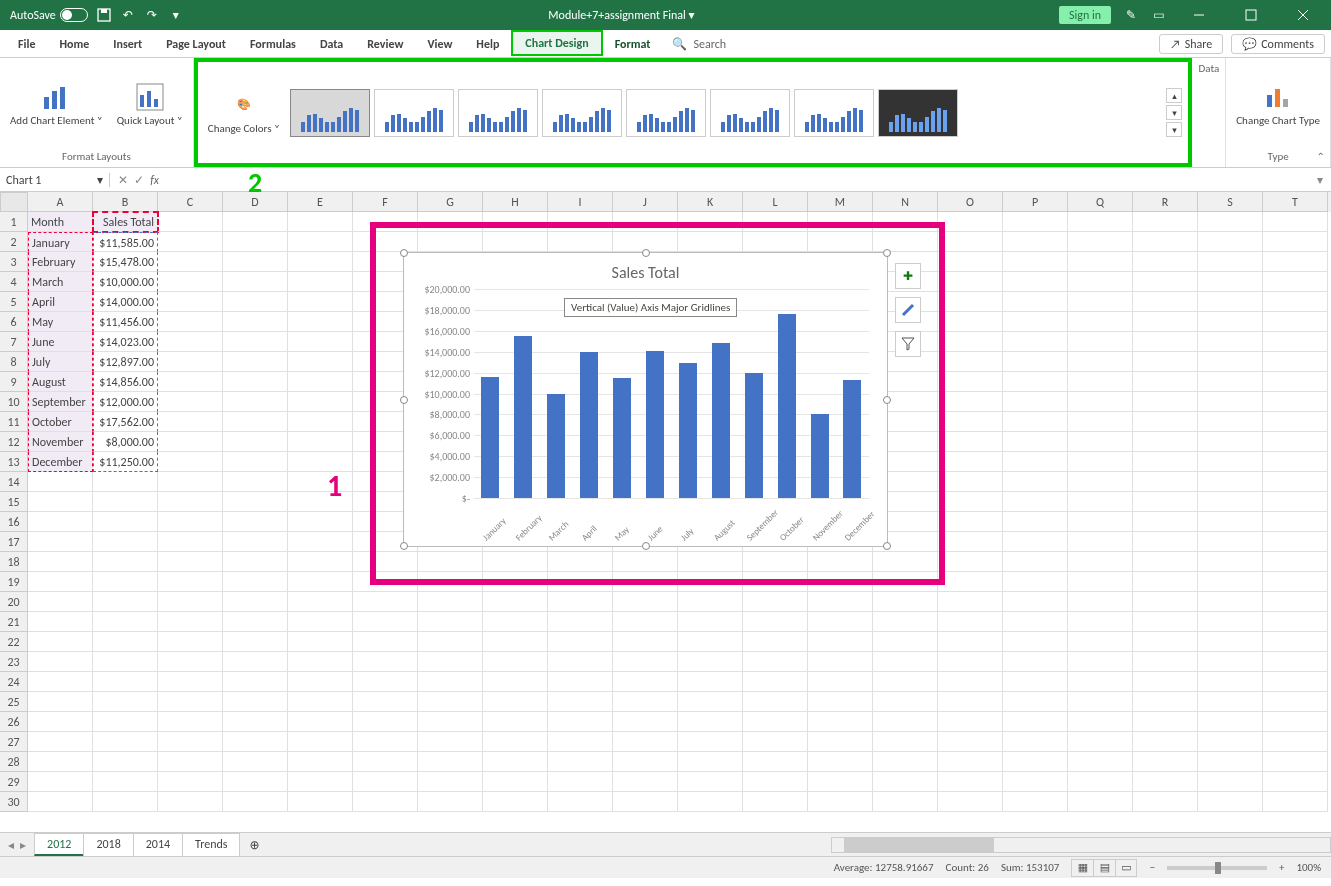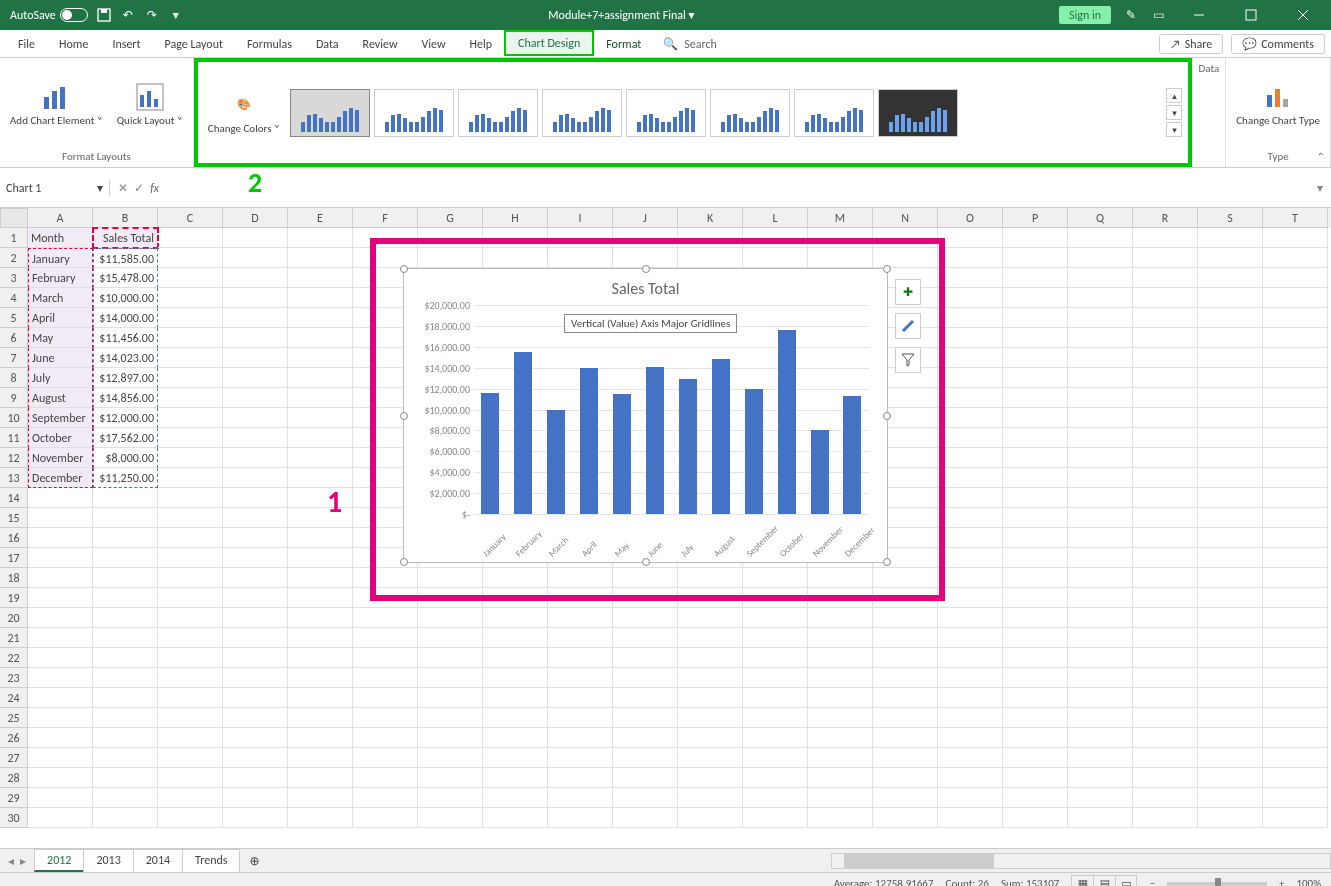--- a/index.html
+++ b/index.html
@@ -10,21 +10,21 @@
 .toggle { width: 28px; height: 14px; border: 1px solid #fff; border-radius: 7px; position: relative; }
 .toggle::after { content: ""; width: 10px; height: 10px; background: #fff; border-radius: 50%; position: absolute; left: 1px; top: 1px; }
 .title-center { flex: 1; text-align: center; }
 .title-right { display: flex; align-items: center; gap: 12px; padding-right: 8px; }
 .signin { background: #86efac; color: #217346; padding: 2px 10px; border-radius: 2px; font-size: 12px; }
 .win-btn { width: 40px; height: 30px; display: flex; align-items: center; justify-content: center; }
 .win-btn svg { width: 12px; height: 12px; }
 .qat-icon { width: 16px; height: 16px; display: flex; align-items: center; justify-content: center; }
 
 .ribbon-tabs { height: 28px; display: flex; align-items: center; border-bottom: 1px solid #ccc; padding: 0 6px; }
-.tab { padding: 4px 12px; color: #444; cursor: pointer; }
+.tab { padding: 4px 12px; color: #444; cursor: pointer; font-weight: bold; }
 .tab.context { color: #217346; background: #e9f5ee; border: 2px solid #00c800; position: relative; top: -1px; padding: 4px 12px; }
 .tab-search { margin-left: 10px; display: flex; align-items: center; gap: 6px; color: #666; }
 .tab-right { margin-left: auto; display: flex; gap: 8px; }
 .share-btn { border: 1px solid #ccc; padding: 2px 10px; border-radius: 3px; display: flex; align-items: center; gap: 4px; font-size: 12px; }
 
 .ribbon { height: 110px; display: flex; border-bottom: 1px solid #ccc; position: relative; }
 .group { display: flex; flex-direction: column; padding: 2px 6px; border-right: 1px solid #e0e0e0; }
 .group-body { flex: 1; display: flex; align-items: center; gap: 6px; }
 .group-label { text-align: center; font-size: 11px; color: #666; padding: 2px 0; }
 .big-btn { display: flex; flex-direction: column; align-items: center; gap: 2px; padding: 4px; font-size: 11px; text-align: center; line-height: 1.1; }
@@ -33,21 +33,21 @@
 .styles-group { border: 4px solid #00c800; position: relative; }
 .style-thumb { width: 80px; height: 48px; border: 1px solid #ccc; background: #fff; display: flex; align-items: flex-end; justify-content: center; gap: 2px; padding: 4px; position: relative; }
 .style-thumb.sel { background: #d8d8d8; border: 1px solid #888; }
 .style-thumb .minibar { width: 4px; background: #4472c4; }
 .style-dark { background: #333; }
 .style-scroll { display: flex; flex-direction: column; gap: 2px; }
 .style-scroll .sb { width: 16px; height: 15px; border: 1px solid #ccc; display: flex; align-items: center; justify-content: center; font-size: 9px; }
 
 .annotation-2 { position: absolute; left: 248px; top: 165px; font-size: 28px; font-weight: bold; color: #00c800; z-index: 50; }
 
-.formula-row { height: 40px; display: flex; align-items: center; border-bottom: 1px solid #ccc; }
+.formula-row { height: 24px; display: flex; align-items: center; border-bottom: 1px solid #ccc; }
 .namebox { width: 110px; border-right: 1px solid #ccc; padding: 0 6px; display: flex; align-items: center; justify-content: space-between; font-size: 12px; }
 .fx-btns { display: flex; gap: 6px; padding: 0 8px; color: #888; }
 .fx-label { font-style: italic; color: #666; padding-right: 6px; }
 .fx-input { flex: 1; }
 
 .sheet-area { position: relative; height: 640px; overflow: hidden; }
 .col-headers { display: flex; height: 20px; position: sticky; top: 0; background: #f0f0f0; }
 .corner { width: 28px; border: 1px solid #ccc; background: #e8e8e8; }
 .ch { width: 65px; border-right: 1px solid #ccc; border-bottom: 1px solid #ccc; text-align: center; line-height: 20px; font-size: 12px; color: #555; background: #f0f0f0; }
 .grid-body { display: flex; }
@@ -1155,21 +1155,21 @@
   </div>
 </div>
 
 <div class="sheet-tabs">
   <div class="nav-arrows">
     <span>◂</span>
     <span>▸</span>
   </div>
   <div id="sheettabs" style="display:flex">
       <div class="stab active">2012</div>
-      <div class="stab">2013</div>
+      <div class="stab">2018</div>
       <div class="stab">2014</div>
       <div class="stab">Trends</div>
     </div>
   <div class="stab add">⊕</div>
   <div class="hscroll">
       <div class="hscroll-thumb"></div>
     </div>
 </div>
 
 <div class="status">

